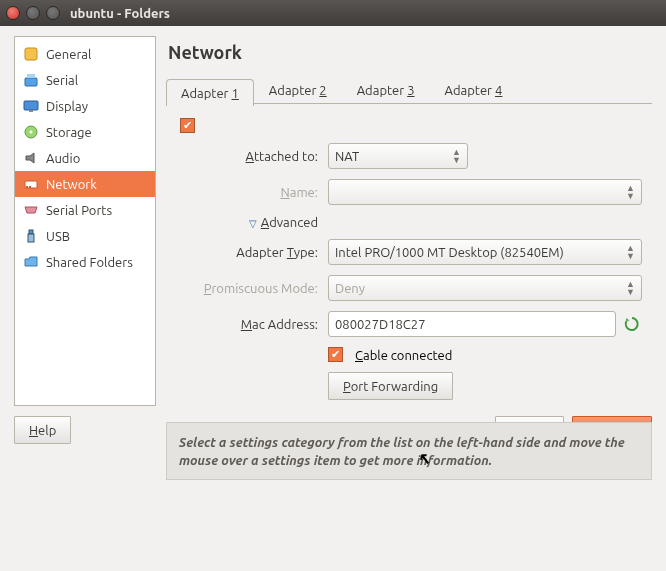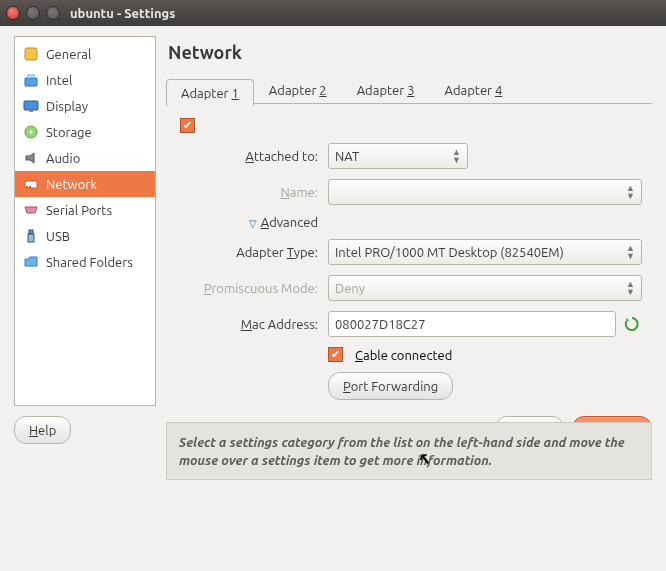--- a/index.html
+++ b/index.html
@@ -25,56 +25,56 @@
   .lbl { width: 148px; text-align: right; padding-right: 10px; color: #3c3b37; }
   .lbl.disabled { color: #a9a59d; }
   .ctrl { flex: 1; display: flex; align-items: center; gap: 6px; }
   .checkbox { width: 15px; height: 15px; border: 1px solid #a9582d; background: #f07746; display:inline-flex; align-items:center; justify-content:center; margin-right:6px; color:#fff; font-size:11px; line-height:1;}
   select, input[type=text], .combo { height: 26px; border: 1px solid #bab5ab; border-radius: 3px; background: linear-gradient(#fdfdfc,#ecebe8); padding: 0 6px; color:#3c3b37; }
   .combo { flex:1; display:flex; align-items:center; justify-content:space-between; }
   .combo.disabled { color:#a9a59d; }
   .combo .arrows { font-size: 9px; color:#7a766f; line-height:8px; }
   input[type=text]{ background:#fff; flex:1; }
   .disclosure { color:#3b6ea5; font-size:10px; margin-right:4px; }
-  .btn { height: 28px; padding: 0 14px; border: 1px solid #bab5ab; border-radius: 12px; background: linear-gradient(#fdfdfc,#e4e3e0); color:#3c3b37; cursor:default; }
+  .btn { height: 28px; padding: 0 14px; border: 1px solid #bab5ab; border-radius: 1px; background: linear-gradient(#fdfdfc,#e4e3e0); color:#3c3b37; cursor:default; }
   .btn.primary { background: linear-gradient(#f79771,#ee6e3d); border-color:#c85a2a; color:#fff; }
   .info { margin: 6px 0 0 0; padding: 10px 12px; background:#e4e3df; border:1px solid #cfcbc2; font-style: italic; color:#5f5b54; line-height: 1.4; position: relative; font-weight: bold;}
   .footer { display:flex; padding: 10px 14px 14px 14px; align-items:flex-start; }
   .footer .spacer{flex:1;}
   .refresh { width:20px; height:20px; display:flex; align-items:center; justify-content:center; }
   .cursor { position:absolute; left:250px; top:24px; font-size:16px; color:#000; }
 </style>
 </head>
 <body>
 
 <div class="titlebar">
   <div class="tb-btn tb-close"></div>
   <div class="tb-btn tb-grey"></div>
   <div class="tb-btn tb-grey"></div>
-  <span class="tb-title">ubuntu - Settings</span>
+  <span class="tb-title">ubuntu - Folders</span>
 </div>
 
 <div class="app">
   <div class="sidebar">
     <div class="side-item">
       <span class="side-icon">
           <svg width="16" height="16">
             <rect x="2" y="2" width="12" height="12" rx="2" fill="#f4c24a" stroke="#c98b1a"></rect>
           </svg>
         </span>
       <span>General</span>
     </div>
     <div class="side-item">
       <span class="side-icon">
           <svg width="16" height="16">
             <rect x="2" y="6" width="12" height="8" rx="1" fill="#55a3e6" stroke="#2a6aa5"></rect>
             <rect x="4" y="2" width="8" height="4" fill="#aad2f2"></rect>
           </svg>
         </span>
-      <span>Intel</span>
+      <span>Serial</span>
     </div>
     <div class="side-item">
       <span class="side-icon">
           <svg width="16" height="16">
             <rect x="1" y="3" width="14" height="9" rx="1" fill="#4a90d9" stroke="#2b5c91"></rect>
             <rect x="6" y="12" width="4" height="2" fill="#888"></rect>
           </svg>
         </span>
       <span>Display</span>
     </div>

